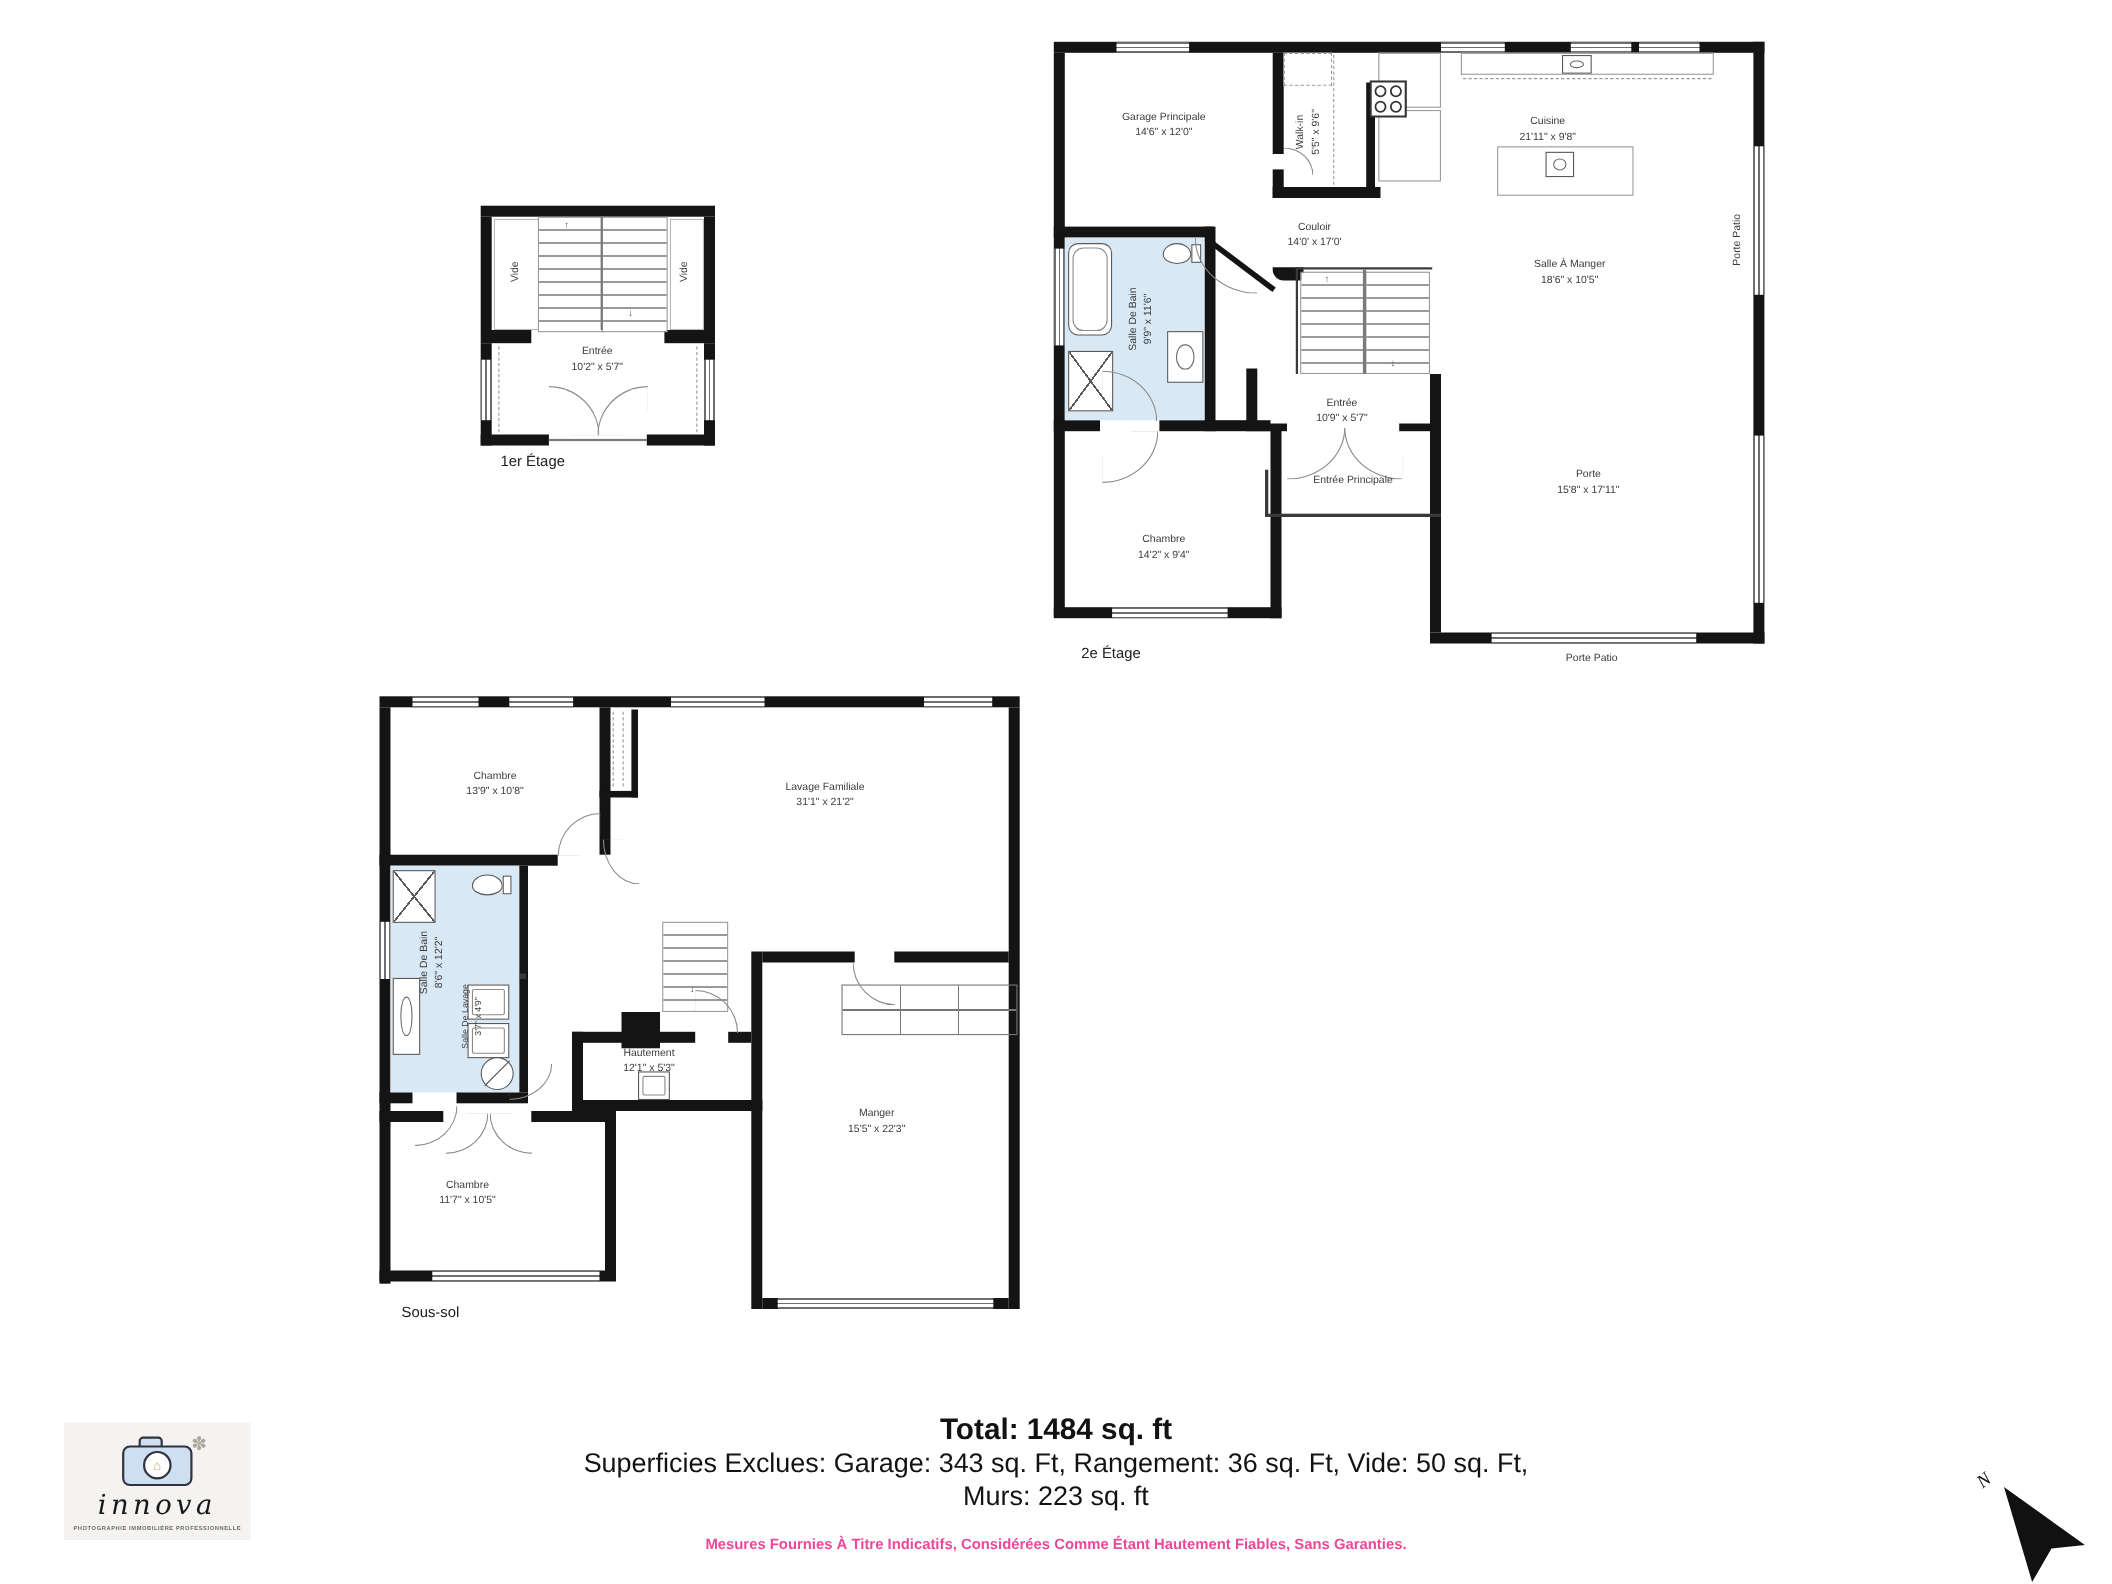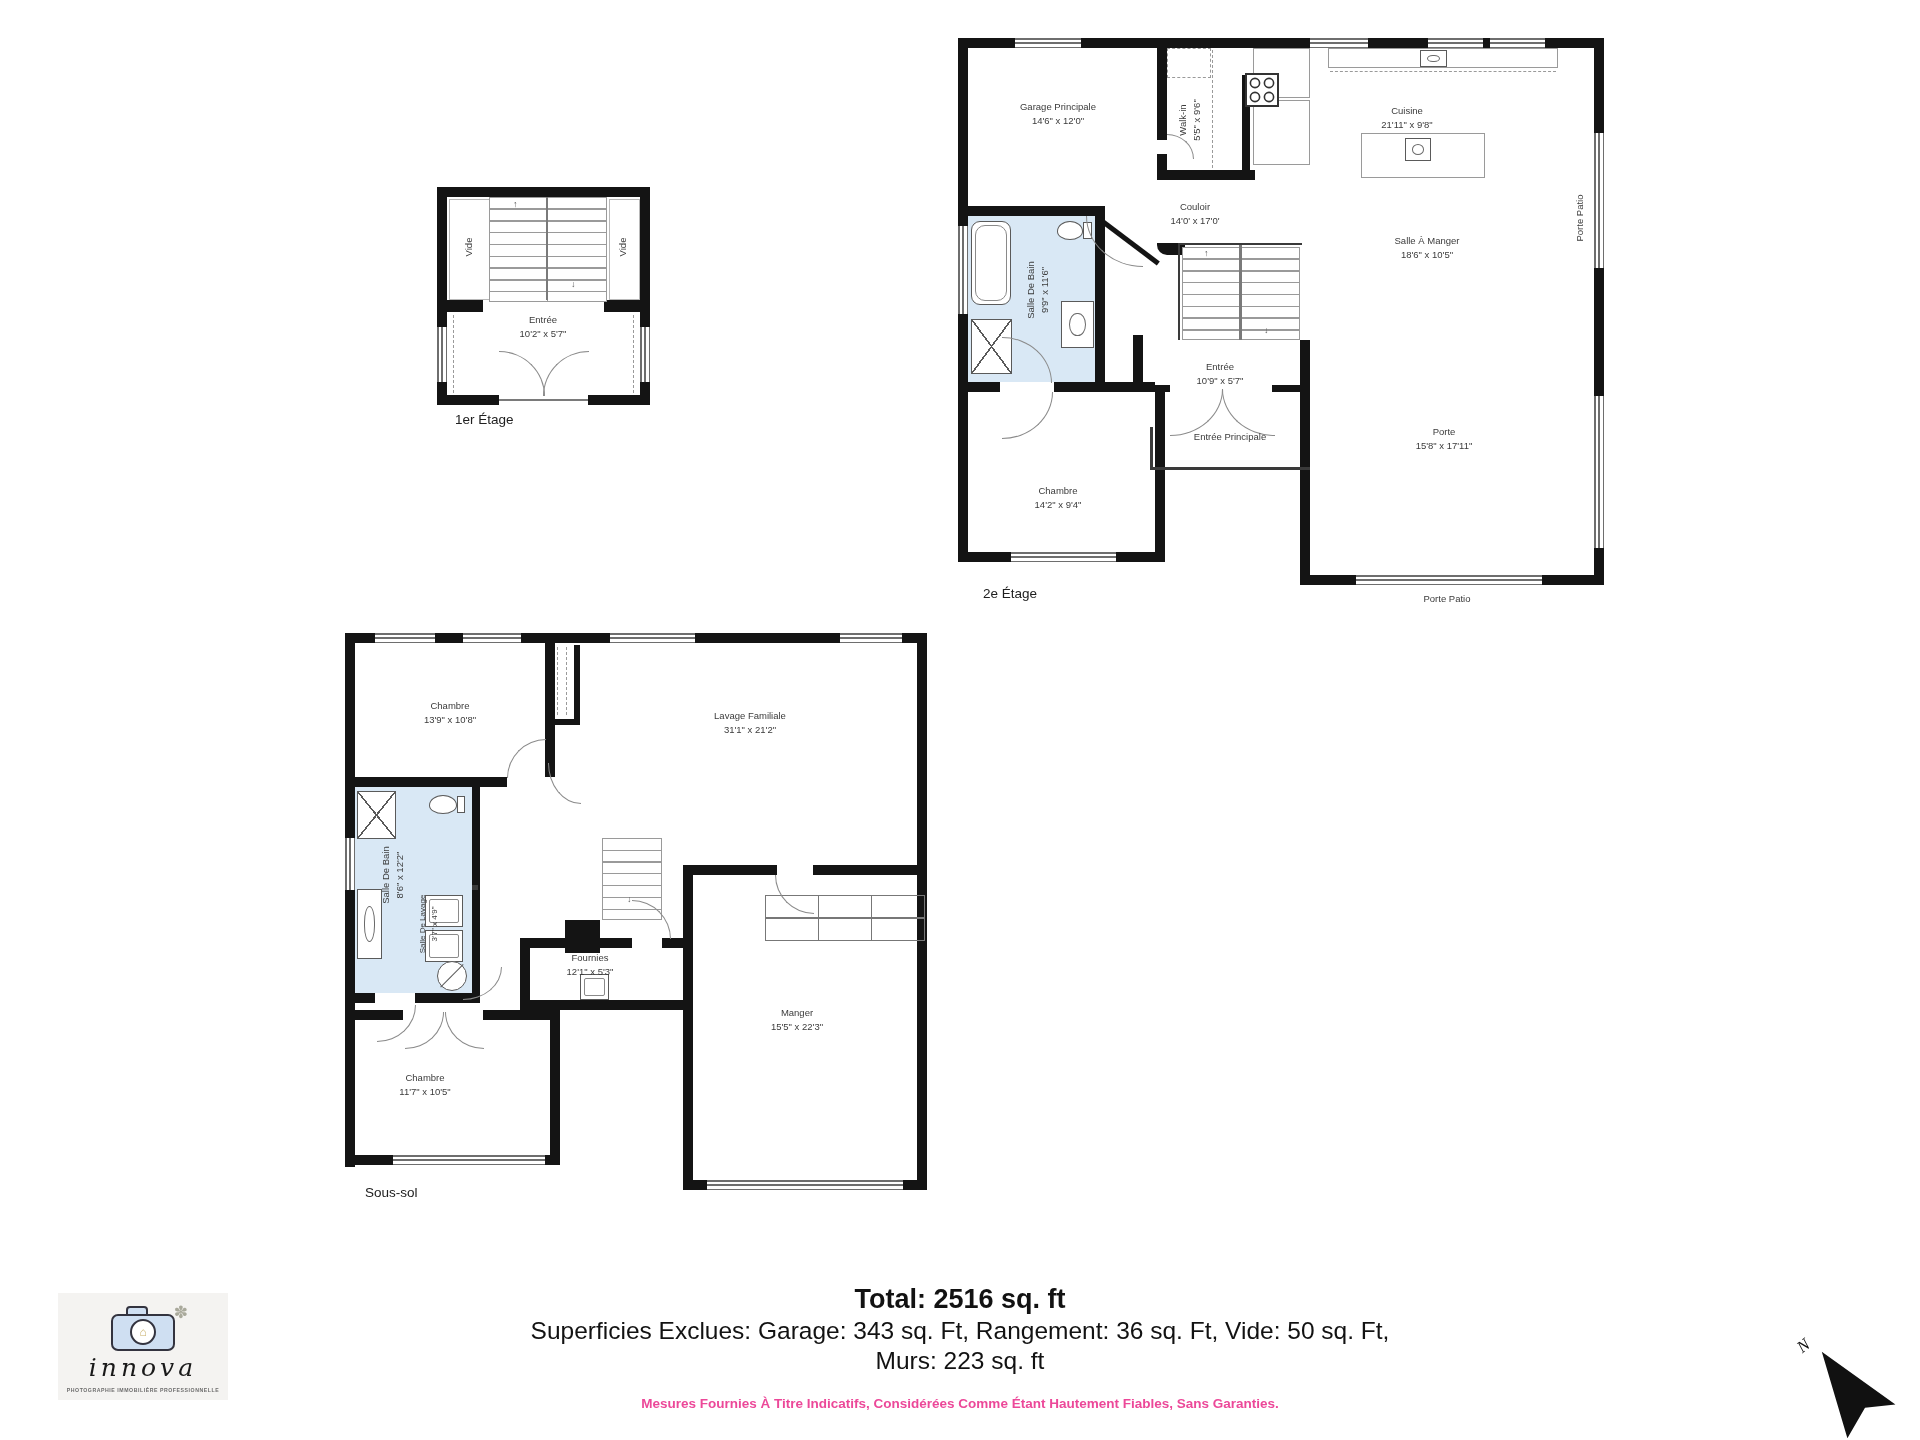--- a/index.html
+++ b/index.html
@@ -292,36 +292,36 @@
       <div>8'6" x 12'2"</div>
     </div>
       </div>
     <div class="vwrap" style="left:84px;top:291px">
         <div class="vlabel small-v">
       <div>Salle De Lavage</div>
       <div>3'7" x 4'9"</div>
     </div>
       </div>
     <div class="hlabel" style="left:245px;top:318px">
-      <div>Fournies</div>
+      <div>Hautement</div>
       <div>12'1" x 5'3"</div>
     </div>
     <div class="hlabel" style="left:452px;top:373px">
       <div>Manger</div>
       <div>15'5" x 22'3"</div>
     </div>
     <div class="hlabel" style="left:80px;top:438px">
       <div>Chambre</div>
       <div>11'7" x 10'5"</div>
     </div>
     <div class="floor-title" style="left:20px;top:552px">Sous-sol</div>
   </div>
 
   <div class="summary">
-    <div class="sum-total">Total: 2516 sq. ft</div>
+    <div class="sum-total">Total: 1484 sq. ft</div>
     <div class="sum-line">Superficies Exclues: Garage: 343 sq. Ft, Rangement: 36 sq. Ft, Vide: 50 sq. Ft,</div>
     <div class="sum-line">Murs: 223 sq. ft</div>
     <div class="sum-disc">Mesures Fournies À Titre Indicatifs, Considérées Comme Étant Hautement Fiables, Sans Garanties.</div>
   </div>
 
   <div class="logo">
     <div class="cam">
       <div class="cam-top"></div>
       <div class="cam-body"></div>
       <div class="cam-lens">⌂</div>

